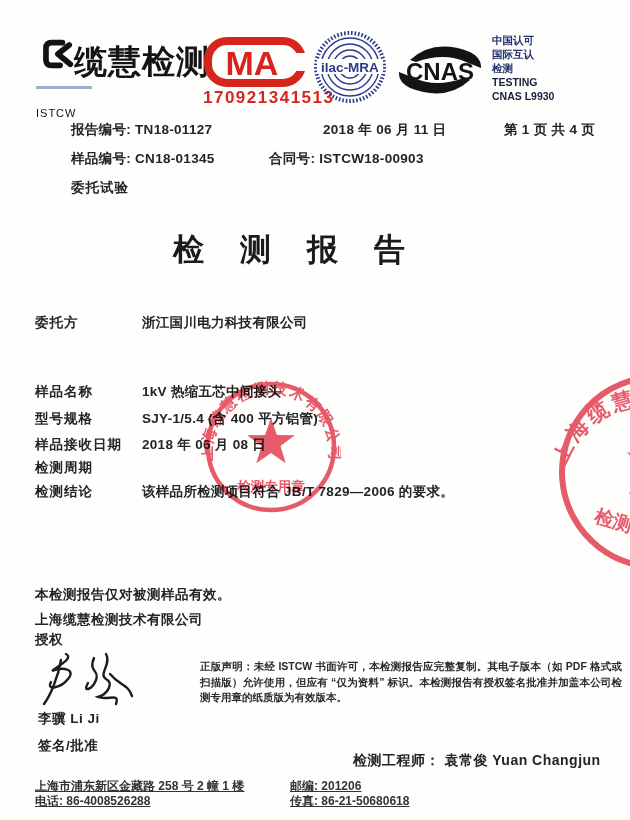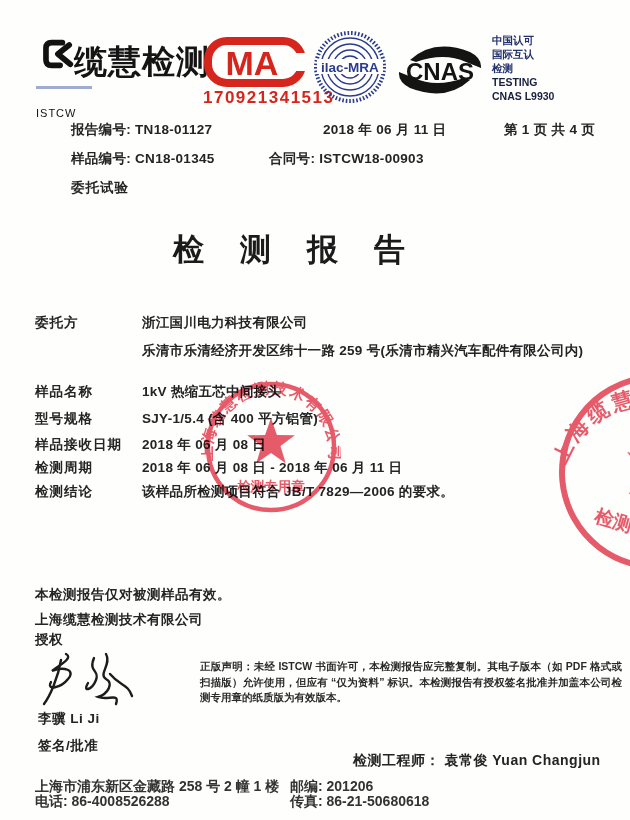--- a/index.html
+++ b/index.html
@@ -23,21 +23,21 @@
   .title{position:absolute;left:0;top:229px;width:100%;text-align:center;
     font-size:31px;font-weight:900;letter-spacing:36px;transform:translateX(-8px);color:#1b1b1b;}
   
   .flabel{position:absolute;left:35px;font-size:13.5px;font-weight:700;letter-spacing:1px;}
   .fvalue{position:absolute;left:142px;font-size:13.5px;font-weight:700;letter-spacing:.3px;white-space:nowrap;}
   
   .note{font-size:13.5px;font-weight:700;letter-spacing:.5px;}
   .disclaimer{position:absolute;left:200px;top:659px;width:422px;font-size:10.5px;font-weight:600;line-height:15.5px;color:#2a2a2a;text-align:justify;}
   .engineer{position:absolute;left:353px;top:752px;font-size:14px;font-weight:800;letter-spacing:.5px;}
   
-  .fcol{position:absolute;top:779px;font-size:14px;font-weight:700;line-height:14.5px;color:#333;white-space:nowrap;}
+  .fcol{position:absolute;top:779px;font-size:12px;font-weight:700;line-height:14.5px;color:#333;white-space:nowrap;text-decoration:underline;}
   
   .stamp{mix-blend-mode:multiply;opacity:.9;}
   .stamp-right{transform:rotate(16deg);}
 </style>
 </head>
 <body>
 
 <div class="page">
 
   <svg class="abs" style="left:42px;top:38px;" width="34" height="32" viewBox="0 0 60 52">
@@ -91,33 +91,31 @@
   </div>
   <div class="abs meta" style="left:233px;top:150px;">
     <span>合同号: </span><span>ISTCW18-00903</span>
   </div>
   <div class="abs meta" style="left:35px;top:179px;letter-spacing:1px;">委托试验</div>
 
   <div class="title">检测报告</div>
 
   <div class="flabel" style="top:314px;text-align:center;">委托方</div>
   <div class="fvalue" style="top:314px;">浙江国川电力科技有限公司</div>
-  <div class="fvalue" style="top:342px;">乐清市乐清经济开发区纬十一路 259 号(乐清市精兴汽车配件有限公司内)</div>
 
   <div class="flabel" style="top:383px;">样品名称</div>
   <div class="fvalue" style="top:383px;">1kV 热缩五芯中间接头</div>
 
   <div class="flabel" style="top:410px;">型号规格</div>
   <div class="fvalue" style="top:410px;">SJY-1/5.4 (含 400 平方铝管)</div>
 
   <div class="flabel" style="top:436px;">样品接收日期</div>
   <div class="fvalue" style="top:436px;">2018 年 06 月 08 日</div>
 
   <div class="flabel" style="top:459px;">检测周期</div>
-  <div class="fvalue" style="top:459px;">2018 年 06 月 08 日 - 2018 年 06 月 11 日</div>
 
   <div class="flabel" style="top:483px;">检测结论</div>
   <div class="fvalue" style="top:483px;">该样品所检测项目符合 JB/T 7829—2006 的要求。</div>
 
   <div class="abs note" style="left:35px;top:586px;">本检测报告仅对被测样品有效。</div>
   <div class="abs note" style="left:35px;top:611px;">上海缆慧检测技术有限公司</div>
   <div class="abs note" style="left:35px;top:631px;">授权</div>
 
   <svg class="abs" style="left:36px;top:646px;" width="120" height="64" viewBox="0 0 120 64">
     <g fill="none" stroke="#1c1c1c" stroke-width="2.4" stroke-linecap="round">

